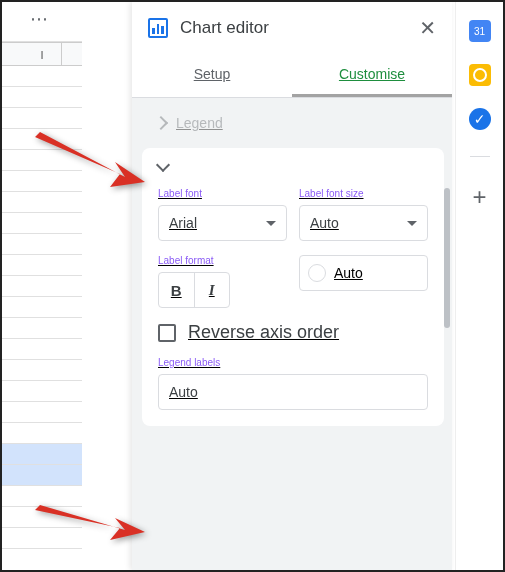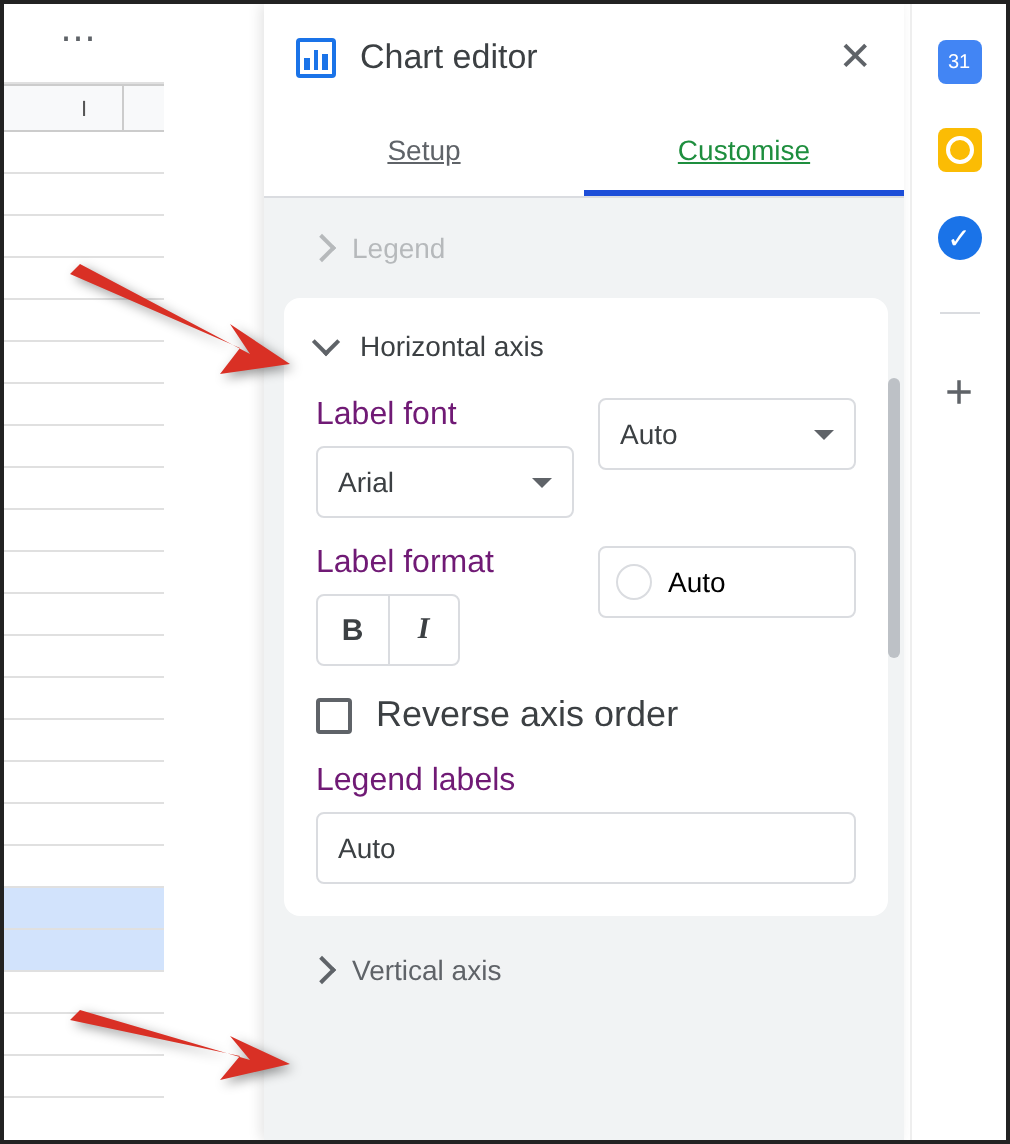--- a/index.html
+++ b/index.html
@@ -15,34 +15,34 @@
 .panel { position: absolute; left: 130px; top: 0; width: 320px; height: 100%; background: #fff; box-shadow: -2px 0 6px rgba(0,0,0,0.1); display: flex; flex-direction: column; }
 .panel-header { display: flex; align-items: center; padding: 14px 16px; gap: 12px; }
 .chart-icon { width: 20px; height: 20px; border: 2px solid #1a73e8; border-radius: 2px; display: flex; align-items: flex-end; justify-content: center; gap: 2px; padding: 2px; }
 .chart-icon span { width: 3px; background: #1a73e8; }
 .chart-icon span:nth-child(1){height:6px}.chart-icon span:nth-child(2){height:10px}.chart-icon span:nth-child(3){height:8px}
 .panel-title { font-size: 17px; color: #3c4043; flex: 1; }
 .close-x { font-size: 20px; color: #5f6368; cursor: pointer; }
 
 .tabs { display: flex; border-bottom: 1px solid #dadce0; }
 .tab { flex: 1; text-align: center; padding: 12px 0; font-size: 14px; color: #5f6368; cursor: pointer; text-decoration: underline; }
-.tab.active { color: #1e8e3e; border-bottom: 3px solid #1d4ed8; font-weight: 500; }
+.tab.active { color: #1e8e3e; border-bottom: 3px solid #a3a3a3; font-weight: 500; }
 
-.panel-body { flex: 1; overflow-y: auto; background: #f1f3f4; padding: 4px 2px 0 10px; position: relative; }
+.panel-body { flex: 1; overflow-y: auto; background: #f1f3f4; padding: 4px 2px 0 10px; position: relative; text-decoration: underline; }
 .scroll-ind { position: absolute; right: 2px; top: 90px; width: 6px; height: 140px; background: #bdc1c6; border-radius: 3px; }
 
 .collapsed-section { padding: 13px 14px; color: #5f6368; font-size: 14px; display: flex; align-items: center; gap: 10px; cursor: pointer; }
 .chev { width: 10px; height: 10px; border-right: 2px solid #5f6368; border-bottom: 2px solid #5f6368; transform: rotate(-45deg); }
 .chev.down { transform: rotate(45deg); margin-top: -4px; }
 
 .section-card { background: #fff; border-radius: 8px; padding: 16px; margin: 4px 6px 6px 0; }
 .section-title { display: flex; align-items: center; gap: 12px; font-size: 14px; color: #3c4043; margin-bottom: 18px; cursor: pointer; }
 
 .grid2 { display: grid; grid-template-columns: 1fr 1fr; gap: 12px; margin-bottom: 14px; }
-.lbl { font-size: 16px; color: #701a75; margin-bottom: 6px; display: block; }
+.lbl { font-size: 10px; color: #8b5cf6; margin-bottom: 6px; display: block; }
 .dd { border: 1px solid #dadce0; border-radius: 4px; height: 36px; display: flex; align-items: center; padding: 0 10px; justify-content: space-between; font-size: 14px; color: #3c4043; cursor: pointer; }
 .dd .caret { width: 0; height: 0; border-left: 5px solid transparent; border-right: 5px solid transparent; border-top: 5px solid #5f6368; }
 .fmt-btns { display: flex; gap: 0; border: 1px solid #dadce0; border-radius: 4px; height: 36px; width: 72px; }
 .fmt-btn { flex: 1; display: flex; align-items: center; justify-content: center; font-size: 15px; color: #3c4043; cursor: pointer; }
 .fmt-btn:first-child { border-right: 1px solid #dadce0; font-weight: bold; }
 .fmt-btn:last-child { font-style: italic; font-family: Georgia, serif; font-weight: bold; }
 .color-chip { border: 1px solid #dadce0; border-radius: 4px; height: 36px; display: flex; align-items: center; padding: 0 8px; gap: 8px; font-size: 14px; cursor: pointer; }
 .chip { width: 18px; height: 18px; border-radius: 50%; border: 1px solid #dadce0; }
 .check-row { display: flex; align-items: center; gap: 12px; font-size: 18px; color: #3c4043; margin: 4px 0 14px; cursor: pointer; }
 .chk { width: 18px; height: 18px; border: 2px solid #5f6368; border-radius: 2px; }
@@ -111,32 +111,32 @@
   </div>
   <div class="panel-body">
     <div class="collapsed-section" style="opacity:.4">
       <span class="chev"></span>
       <span>Legend</span>
     </div>
 
     <div class="section-card">
       <div class="section-title">
         <span class="chev down"></span>
-        <span>Horizontal axis</span>
       </div>
 
       <div class="grid2">
         <div>
           <span class="lbl">Label font</span>
           <div class="dd">
             <span>Arial</span>
               <span class="caret"></span>
           </div>
         </div>
         <div>
+          <span class="lbl">Label font size</span>
           <div class="dd">
             <span>Auto</span>
               <span class="caret"></span>
           </div>
         </div>
       </div>
 
       <div class="grid2">
         <div>
           <span class="lbl">Label format</span>
@@ -159,24 +159,20 @@
         <span>Reverse axis order</span>
       </div>
 
       <span class="lbl">Legend labels</span>
       <div class="full-dd">
         <span>Auto</span>
           <span class="caret"></span>
       </div>
     </div>
 
-    <div class="collapsed-section">
-      <span class="chev"></span>
-      <span>Vertical axis</span>
-    </div>
 
     <div class="scroll-ind"></div>
   </div>
 </div>
 
 <div class="sidebar">
   <div class="s-icon cal"></div>
   <div class="s-icon keep"></div>
   <div class="s-icon tasks"></div>
   <div class="hr"></div>

